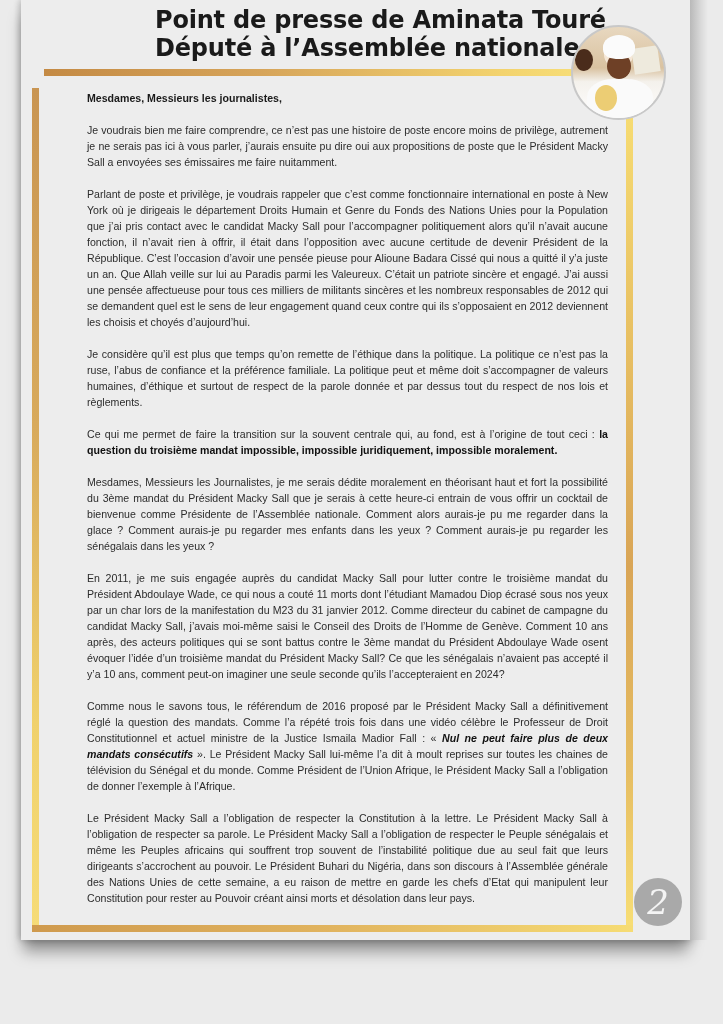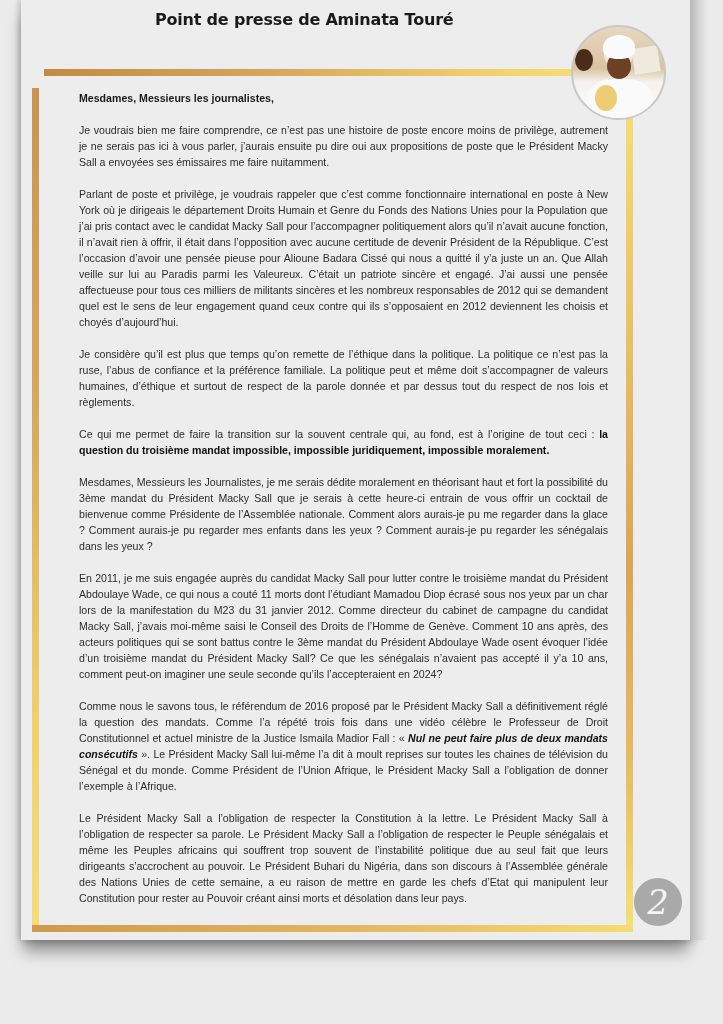--- a/index.html
+++ b/index.html
@@ -13,21 +13,21 @@
     position:absolute; left:21px; top:0; width:669px; height:940px;
     background:#ededed;
     box-shadow: 0 14px 14px -2px rgba(0,0,0,0.35), 4px 0 10px rgba(0,0,0,0.25), -2px 0 6px rgba(0,0,0,0.15);
   }
   .page-side-shadow {
     position:absolute; left:690px; top:0; width:18px; height:940px;
     background:linear-gradient(to right,#b9b9b9,#d9d9d9 60%,#ebebeb);
   }
   .title {
     position:absolute; left:155px; top:6px;
-    font-family:"DejaVu Sans", sans-serif; font-weight:bold; font-size:16px;
+    font-family:"DejaVu Sans", sans-serif; font-weight:bold; font-size:24px;
     line-height:28px; color:#1a1a1a; letter-spacing:-0.2px;
   }
   .title div { white-space:nowrap; }
   .top-rule {
     position:absolute; left:44px; top:69px; width:540px; height:7px;
     background:linear-gradient(to right,#c48a44,#d6a45a 40%,#f3d36e 85%,#f7de78);
   }
   .avatar {
     position:absolute; left:571px; top:25px; width:91px; height:91px; border-radius:50%;
     overflow:hidden; border:2px solid #c8c8c8;
@@ -55,33 +55,34 @@
   }
   .page-num {
     position:absolute; left:634px; top:878px; width:48px; height:48px; border-radius:50%;
     background:#a9a9a9; color:#f4f4f4;
     font-family:"DejaVu Serif", serif; font-style:italic; font-size:34px; line-height:48px; text-align:center;
   }
   .content {
     position:absolute; left:71px; top:90px; width:537px;
     font-size:10.6px; line-height:16px; color:#2c2c2c; text-align:justify;
   }
-  .content p { margin:0 0 16px 8px; }
+  .content p { margin:0 0 16px 16px; }
   .salutation { font-weight:bold; color:#1a1a1a; font-size:10.6px; margin-bottom:16px !important; }
   .bold { font-weight:bold; color:#111; }
   .bold-italic { font-weight:bold; font-style:italic; color:#111; }
 </style>
 </head>
 <body>
 
 <div class="page"></div>
 <div class="page-side-shadow"></div>
 
 <div class="title">
   <div>Point de presse de Aminata Touré</div>
+  <div>Député à l’Assemblée nationale</div>
 </div>
 
 <div class="top-rule"></div>
 <div class="left-bar"></div>
 <div class="right-bar"></div>
 <div class="bottom-rule"></div>
 
 <div class="avatar">
   <div class="man"></div>
   <div class="paper"></div>

